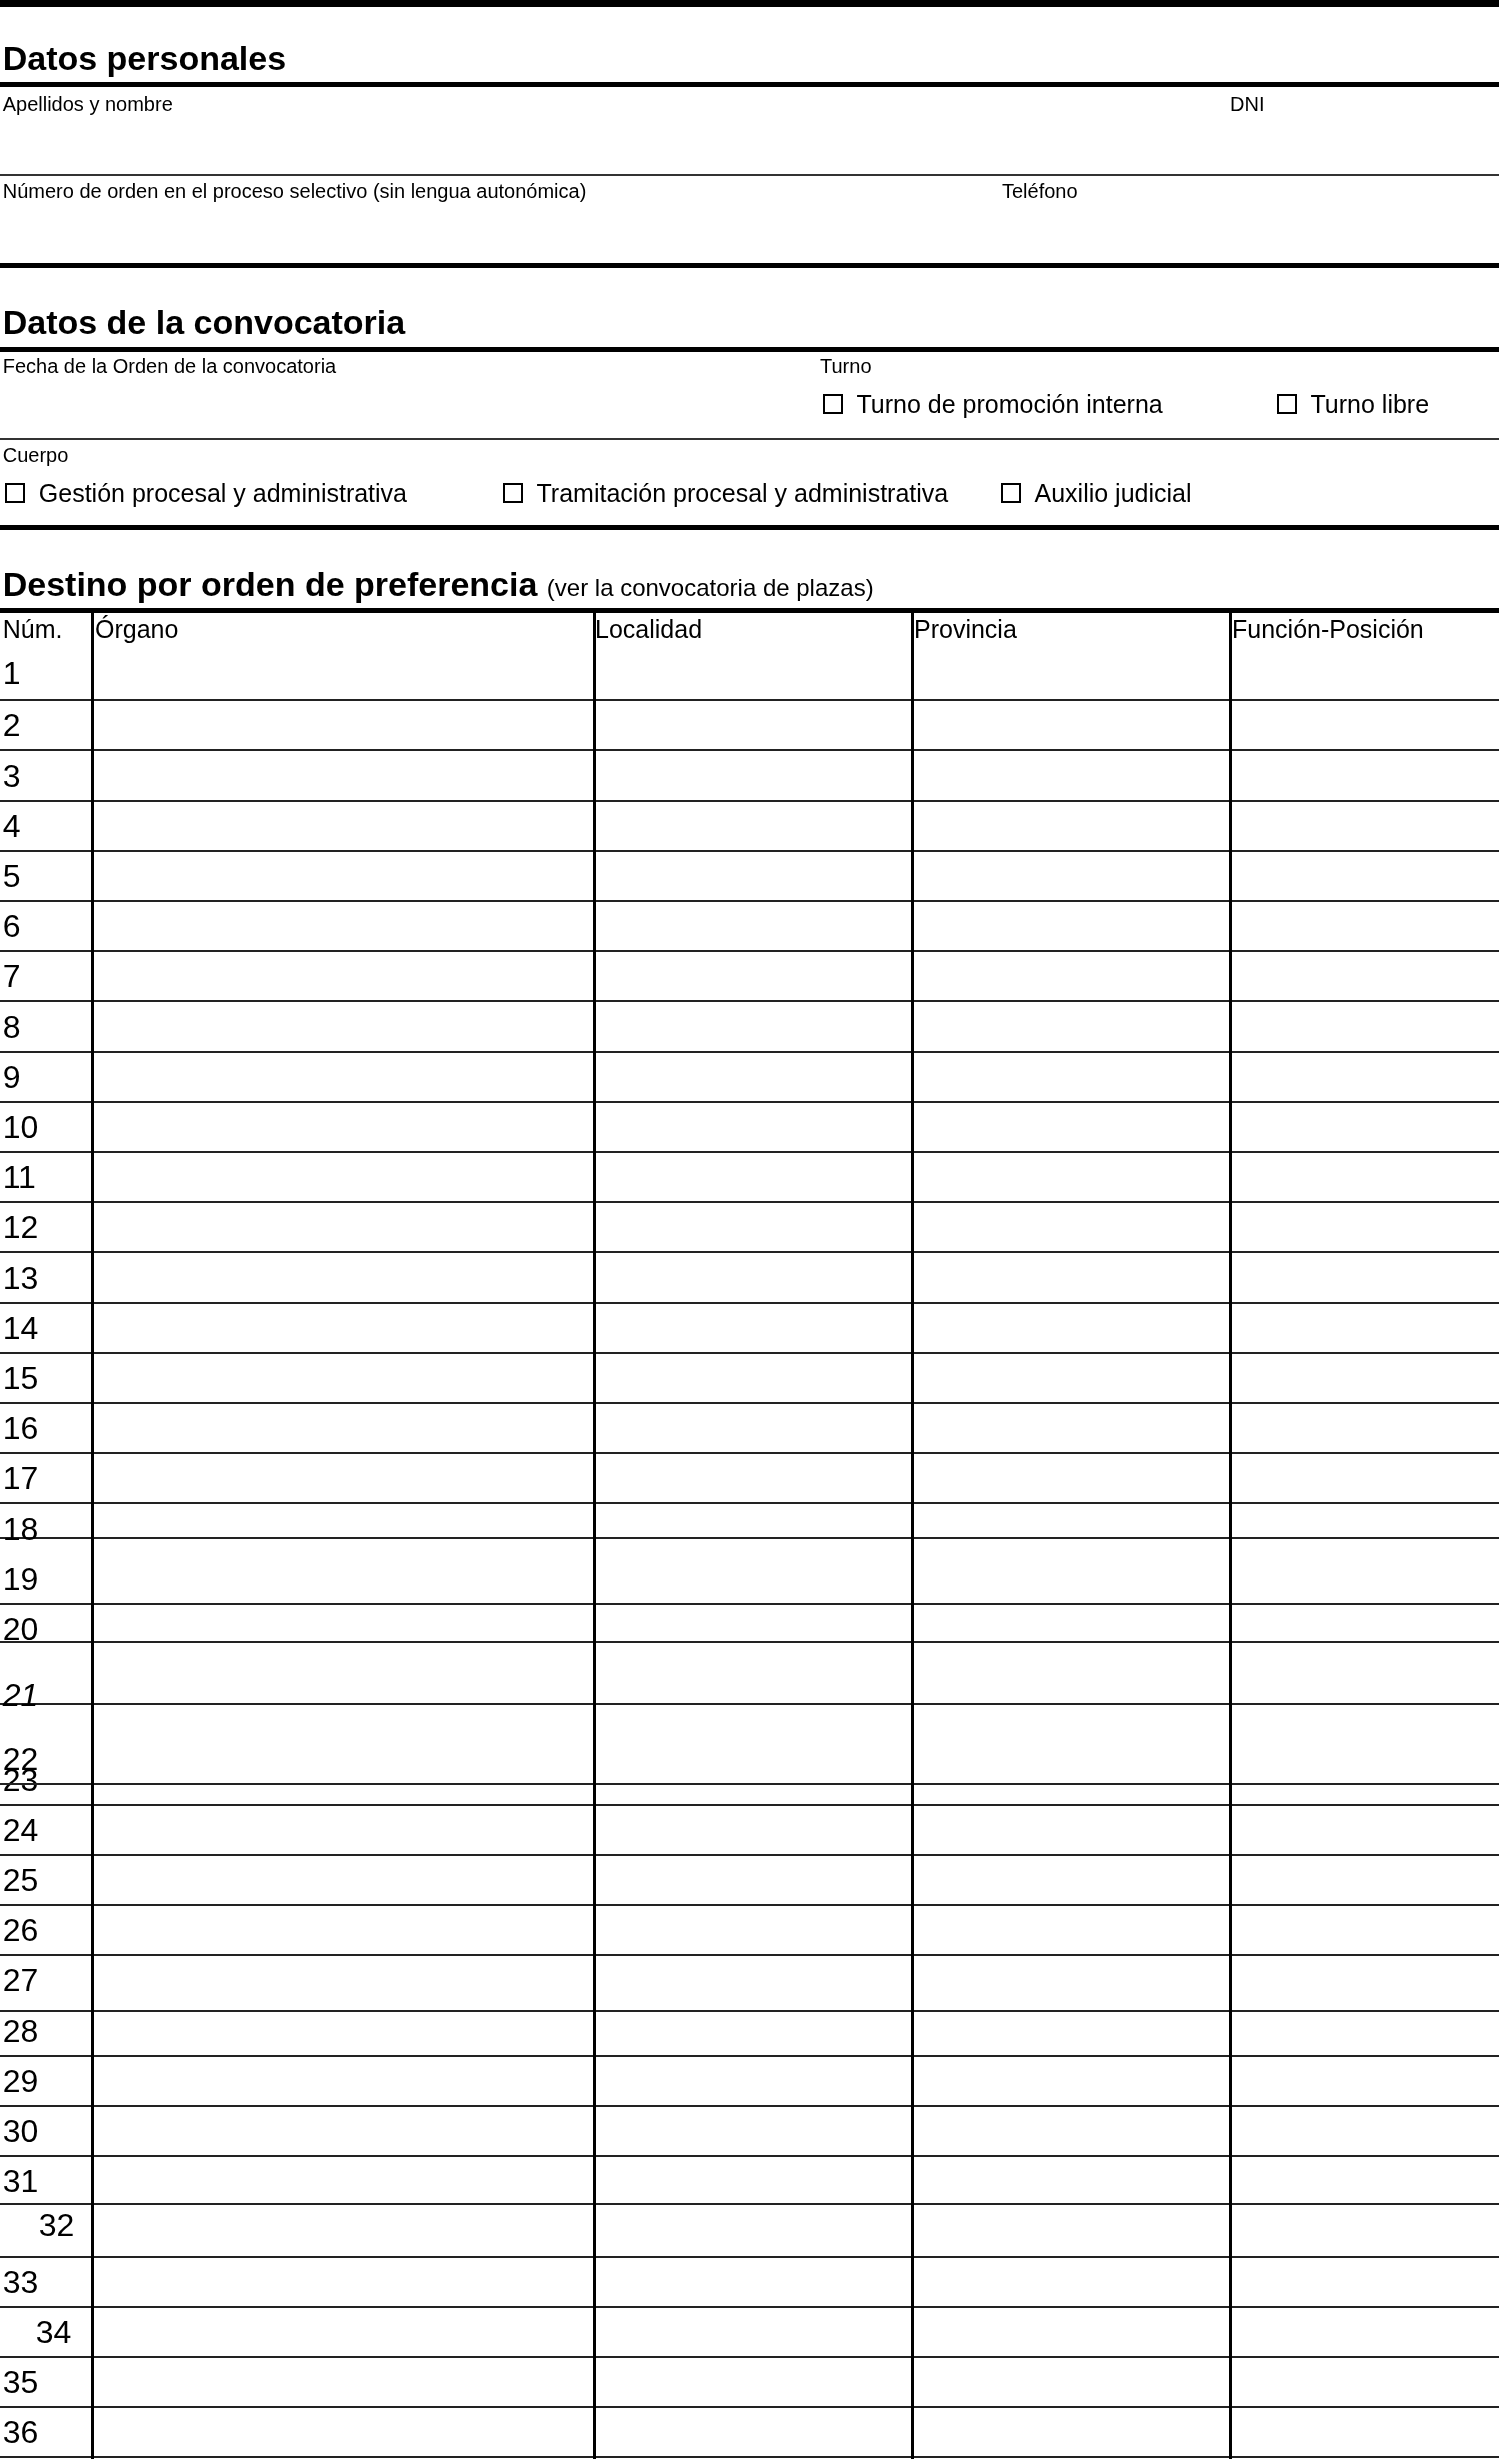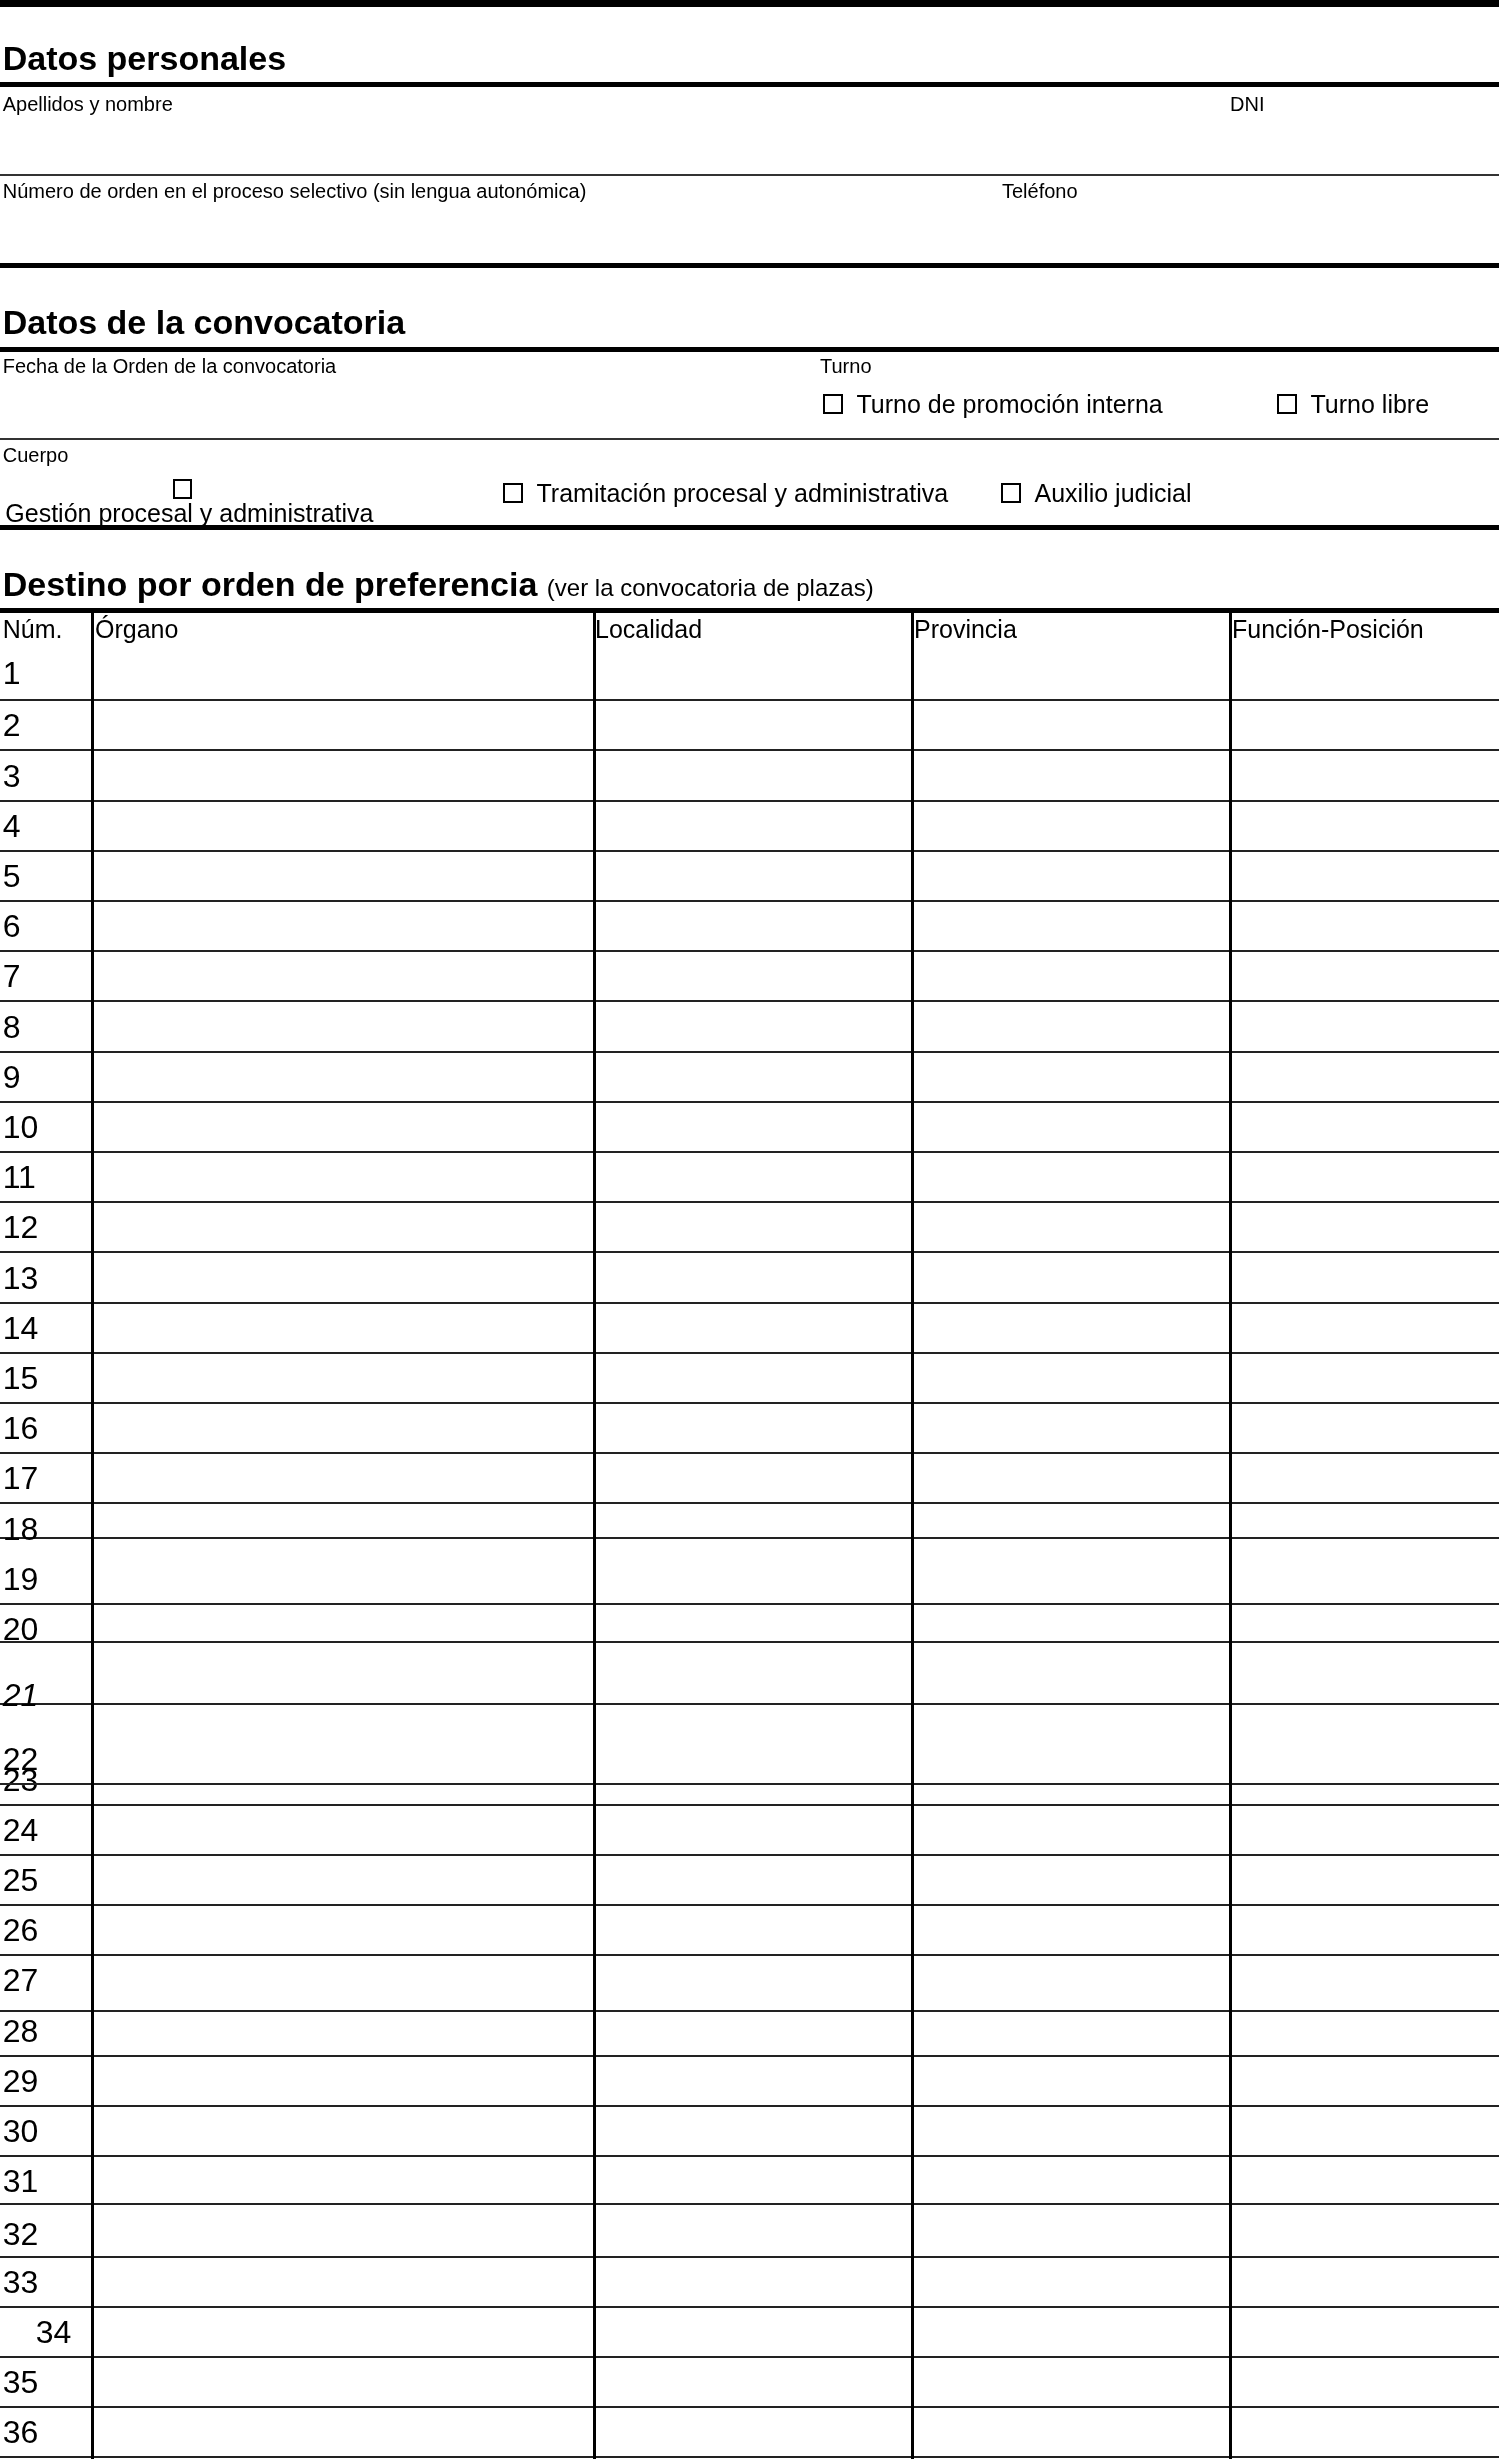--- a/index.html
+++ b/index.html
@@ -55,21 +55,21 @@
   <span>Turno de promoción interna</span>
 </div>
 <div class="chk" style="left:1277px;top:390px;">
   <span class="box"></span>
   <span>Turno libre</span>
 </div>
 
 <div class="rule thin" style="top:438px;"></div>
 
 <div class="lbl" style="left:2.7px;top:441px;">Cuerpo</div>
-<div class="chk" style="left:5.3px;top:479px;flex-direction:column;">
+<div class="chk" style="left:5.3px;top:479px;">
   <span class="box"></span>
   <span>Gestión procesal y administrativa</span>
 </div>
 <div class="chk" style="left:503px;top:479px;">
   <span class="box"></span>
   <span>Tramitación procesal y administrativa</span>
 </div>
 <div class="chk" style="left:1001px;top:479px;">
   <span class="box"></span>
   <span>Auxilio judicial</span>
@@ -106,21 +106,21 @@
       <input type="text" class="field" style="left: 1232px; width: 266px; top: 3.5px; height: 43px;">
     </div>
     <div class="row" style="top: 1648px; height: 50px;">
       <div class="num" style="top: 7px;">33</div>
       <input type="text" class="field" style="left: 94px; width: 497px; top: 3.5px; height: 43px;">
       <input type="text" class="field" style="left: 595px; width: 314px; top: 3.5px; height: 43px;">
       <input type="text" class="field" style="left: 914px; width: 314px; top: 3.5px; height: 43px;">
       <input type="text" class="field" style="left: 1232px; width: 266px; top: 3.5px; height: 43px;">
     </div>
     <div class="row" style="top: 1598px; height: 50px;">
-      <div class="num" style="top: 9px;">32</div>
+      <div class="num" style="top: 0; margin-left: 36px;">32</div>
       <input type="text" class="field" style="left: 94px; width: 497px; top: 3.5px; height: 43px;">
       <input type="text" class="field" style="left: 595px; width: 314px; top: 3.5px; height: 43px;">
       <input type="text" class="field" style="left: 914px; width: 314px; top: 3.5px; height: 43px;">
       <input type="text" class="field" style="left: 1232px; width: 266px; top: 3.5px; height: 43px;">
     </div>
     <div class="row" style="top: 1547px; height: 48px;">
       <div class="num" style="top: 7px;">31</div>
       <input type="text" class="field" style="left: 94px; width: 497px; top: 3.5px; height: 43px;">
       <input type="text" class="field" style="left: 595px; width: 314px; top: 3.5px; height: 43px;">
       <input type="text" class="field" style="left: 914px; width: 314px; top: 3.5px; height: 43px;">

